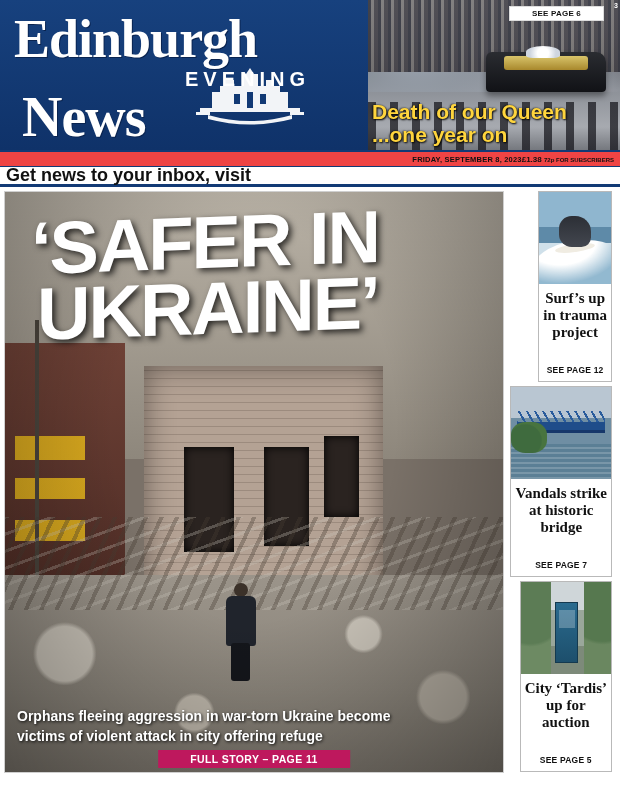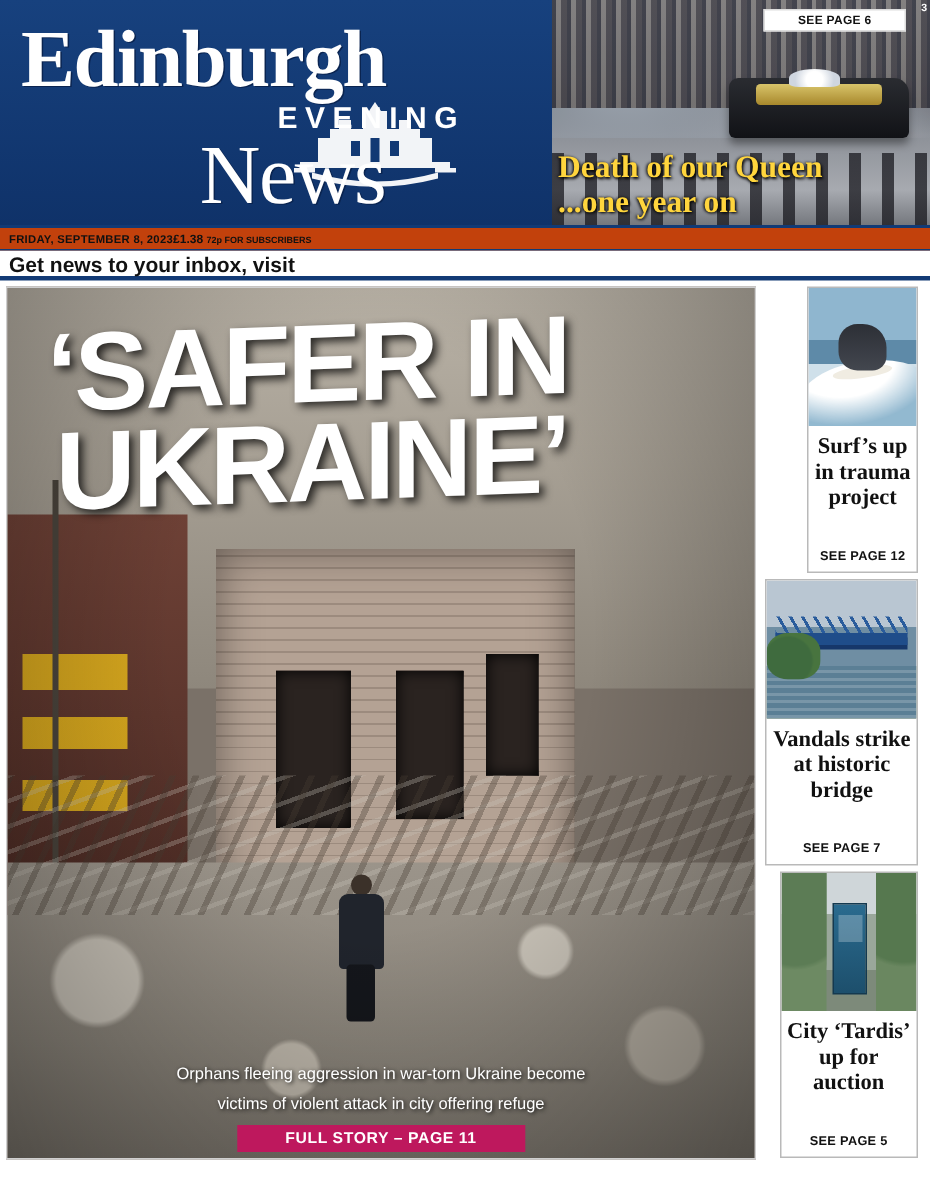--- a/index.html
+++ b/index.html
@@ -44,28 +44,27 @@
     font-weight: bold;
     font-size: 20px;
     letter-spacing: 5px;
     text-align: right;
     width: 300px;
     margin-top: 2px;
     margin-left: 10px;
   }
   .masthead .title-news {
     font-family: "Liberation Serif", serif;
-    font-weight: normal;
+    font-weight: bold;
     font-size: 56px;
     line-height: 52px;
     letter-spacing: -1px;
     padding-left: 22px;
     margin-top: 0px;
     text-shadow: 1px 1px 0 #0a2450;
-    text-align: center;
   }
   .crest {
     position: absolute;
     right: 58px;
     bottom: 24px;
     width: 120px;
     height: 60px;
   }
 
   
@@ -122,21 +121,21 @@
   .queen-figs {
     position: absolute;
     left: 0; bottom: 0; width: 100%; height: 48px;
     background:
       repeating-linear-gradient(90deg, rgba(20,20,26,.85) 0 8px, transparent 8px 22px);
     opacity: .85;
   }
   .queen-headline {
     position: absolute;
     left: 4px; bottom: 4px;
-    font-family: Liberation Serif, serif;
+    font-family: Liberation Sans, sans-serif;
     font-weight: bold;
     font-size: 21px;
     line-height: 23px;
     color: #ffd53d;
     text-shadow: 1px 1px 2px rgba(0,0,0,.95), -1px 0 2px rgba(0,0,0,.8);
   }
   .see-page-tag {
     position: absolute;
     background: #fff;
     color: #111;
@@ -151,43 +150,43 @@
     position: absolute;
     right: 2px; top: 2px;
     font-size: 7px; color: #fff;
     font-weight: bold;
   }
 
   
   .info-strip {
     display: flex;
     align-items: center;
-    justify-content: flex-start;
+    justify-content: flex-end;
     height: 17px;
     padding: 0 6px;
     border-top: 2px solid #123a75;
     border-bottom: 1px solid #123a75;
-    background: #c2410c;
+    background: #ef4444;
   }
   .info-strip .date {
     font-size: 7.5px; font-weight: bold; color: #111;
     letter-spacing: .2px;
   }
   .info-strip .price {
     font-size: 8px; font-weight: bold; color: #111;
   }
   .info-strip .price small { font-weight: bold; font-size: 6px; }
 
   .newsletter-strip {
     display: flex;
     align-items: center;
     height: 20px;
     padding: 0 6px;
     border-bottom: 3px solid #123a75;
-    font-size: 14px;
+    font-size: 18px;
     font-weight: bold;
     color: #111;
     gap: 4px;
     text-align: center;
   }
   .newsletter-strip .link { color: #1757b8; }
 
   
   .body-row {
     display: flex;
@@ -291,23 +290,22 @@
     color: #fff;
     letter-spacing: -2px;
     text-shadow: 3px 3px 6px rgba(0,0,0,.75);
     transform: skewY(-2deg);
   }
   .lead-headline .l2 { padding-left: 6px; }
 
   .lead-caption {
     position: absolute;
     left: 0; right: 0; bottom: 26px;
-    text-align: center;
-    font-weight: normal;
-    font-size: 11px;
+    font-weight: bold;
+    font-size: 14px;
     line-height: 20px;
     color: #fff;
     text-shadow: 1px 1px 3px rgba(0,0,0,.9);
     padding: 0 12px;
   }
   .full-story {
     position: absolute;
     left: 50%; transform: translateX(-50%);
     bottom: 4px;
     background: #be185d;

